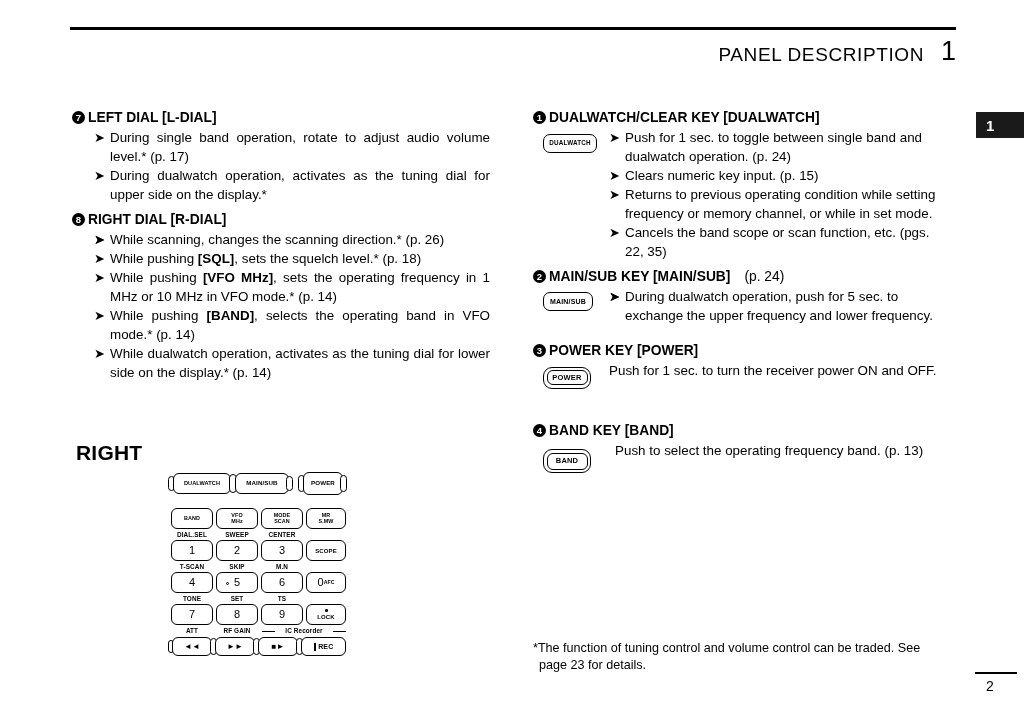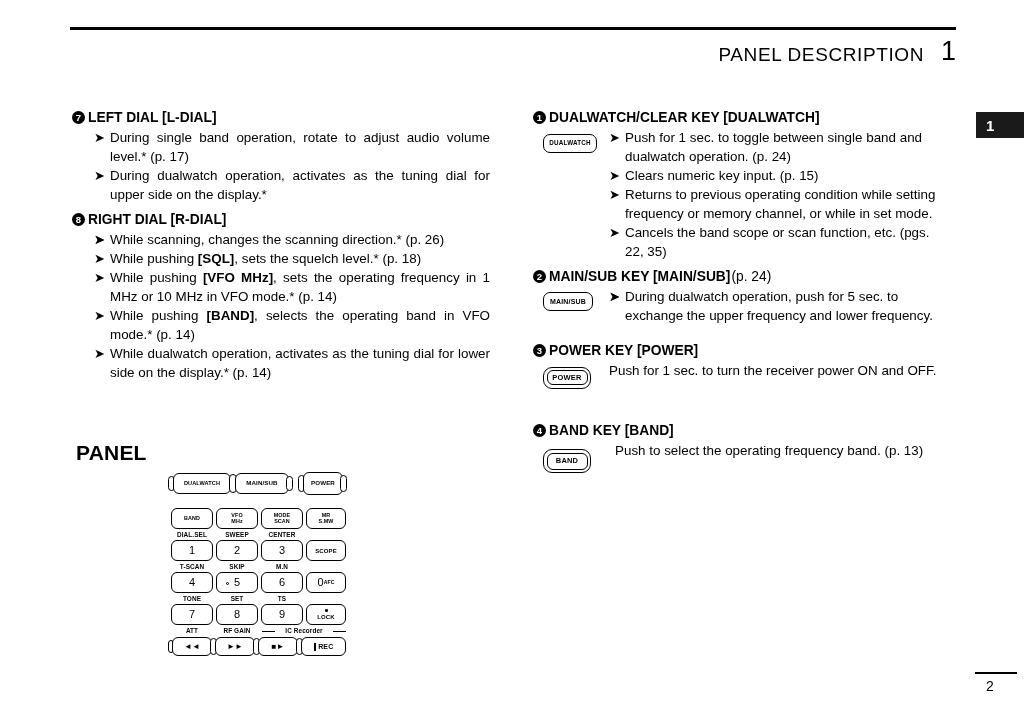--- a/index.html
+++ b/index.html
@@ -94,21 +94,21 @@
     font-weight: bold;
     text-align: center;
     line-height: 13px;
     margin-right: 3px;
     flex: 0 0 auto;
     position: relative;
     top: -1px;
   }
   .sec-head .pg {
     font-weight: normal;
-    margin-left: 1px;
+    margin-left: 14px;
   }
 
   
   ul.arrows {
     list-style: none;
     margin: 0;
     padding: 0 0 0 22px;
   }
   ul.arrows li {
     position: relative;
@@ -310,21 +310,21 @@
         <li><span class="arw">➤</span></li>
         <li class="just"><span class="arw">➤</span><span>While scanning, changes the scanning direction.* (p. 26)</span></li>
         <li><span class="arw">➤</span><span>While pushing <b>[SQL]</b>, sets the squelch level.* (p. 18)</span></li>
         <li class="just"><span class="arw">➤</span><span>While pushing <b>[VFO MHz]</b>, sets the operating frequency in 1 MHz or 10 MHz in VFO mode.* (p. 14)</span></li>
         <li class="just"><span class="arw">➤</span><span>While pushing <b>[BAND]</b>, selects the operating band in VFO mode.* (p. 14)</span></li>
         <li class="just"><span class="arw">➤</span><span>While dualwatch operation, activates as the tuning dial for lower side on the display.* (p. 14)</span></li>
       </ul>
     </div>
   </div>
 
-  <div class="keypad-title">PANEL</div>
+  <div class="keypad-title">RIGHT</div>
 
   <div class="keypad">
 
     <div class="side-cap" style="left:0px; top:6px; width:7px; height:15px;"></div>
     <div class="kbtn kbtn-sm" style="left:5px; top:3px; width:58px; height:21px; font-size:5.6px;">
       <span class="l1">DUALWATCH</span>
     </div>
     <div class="side-cap" style="left:61px; top:4px; width:8px; height:19px;"></div>
     <div class="kbtn kbtn-sm" style="left:67px; top:3px; width:54px; height:21px; font-size:6.2px;">
       <span class="l1">MAIN/SUB</span>
@@ -497,17 +497,21 @@
         <div class="keyshot" style="top:8px;">
           <span class="key dbl key-band">
             <span>BAND</span>
           </span>
         </div>
         <div class="plaintext" style="padding-left:82px;">Push to select the operating frequency band. (p. 13)</div>
       </div>
     </div>
   </div>
 
+  <div class="footnote">
+    <div>*The function of tuning control and volume control can be traded. See</div>
+    <div class="ln2">page 23 for details.</div>
+  </div>
 
   <div class="page-rule"></div>
   <div class="page-num">2</div>
 
 </div>
 
 </body></html>

